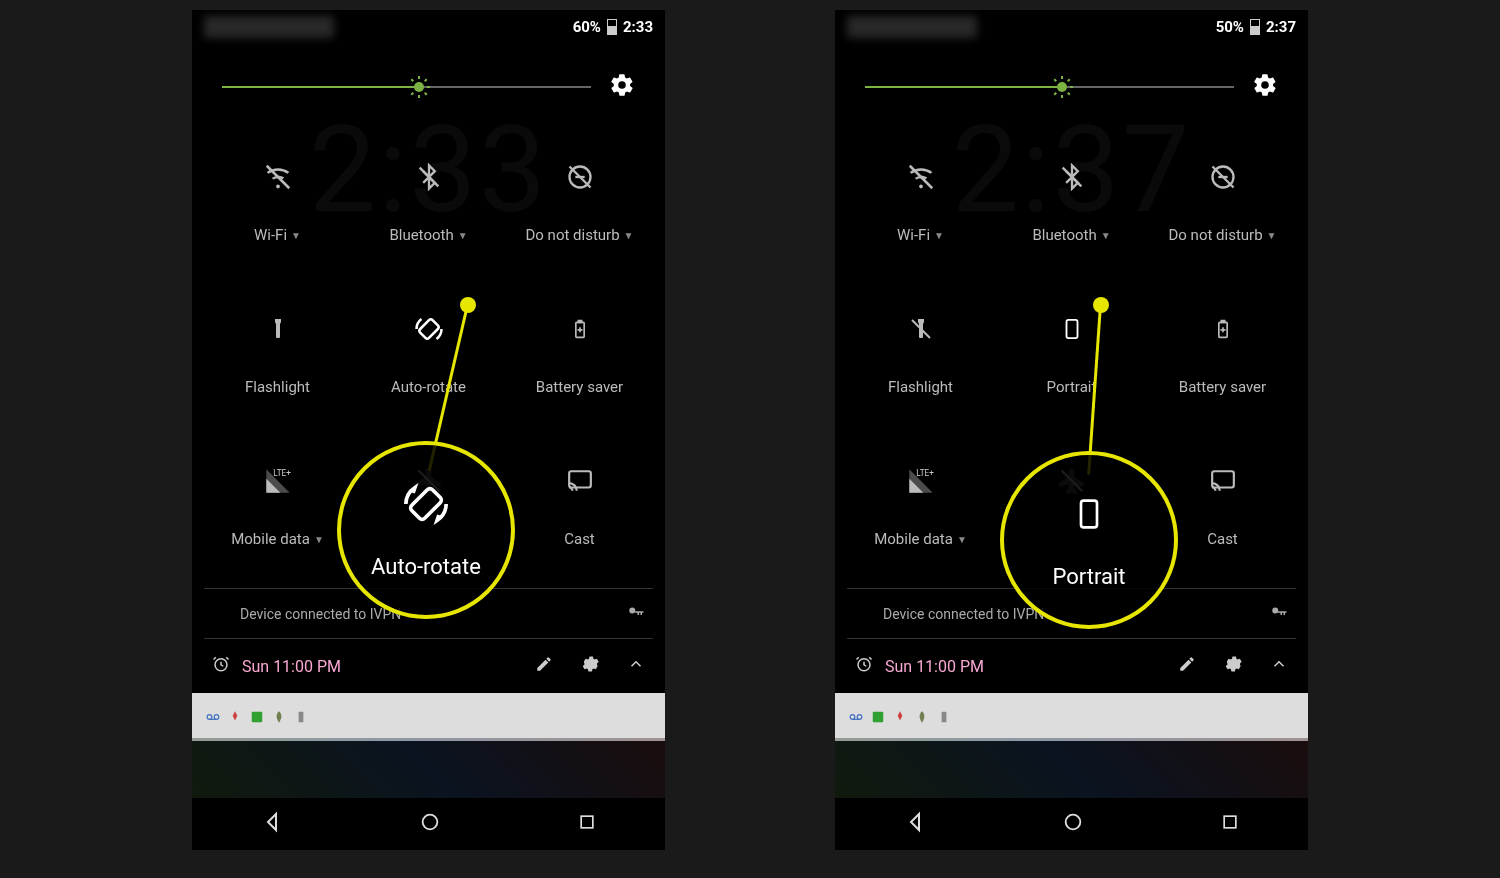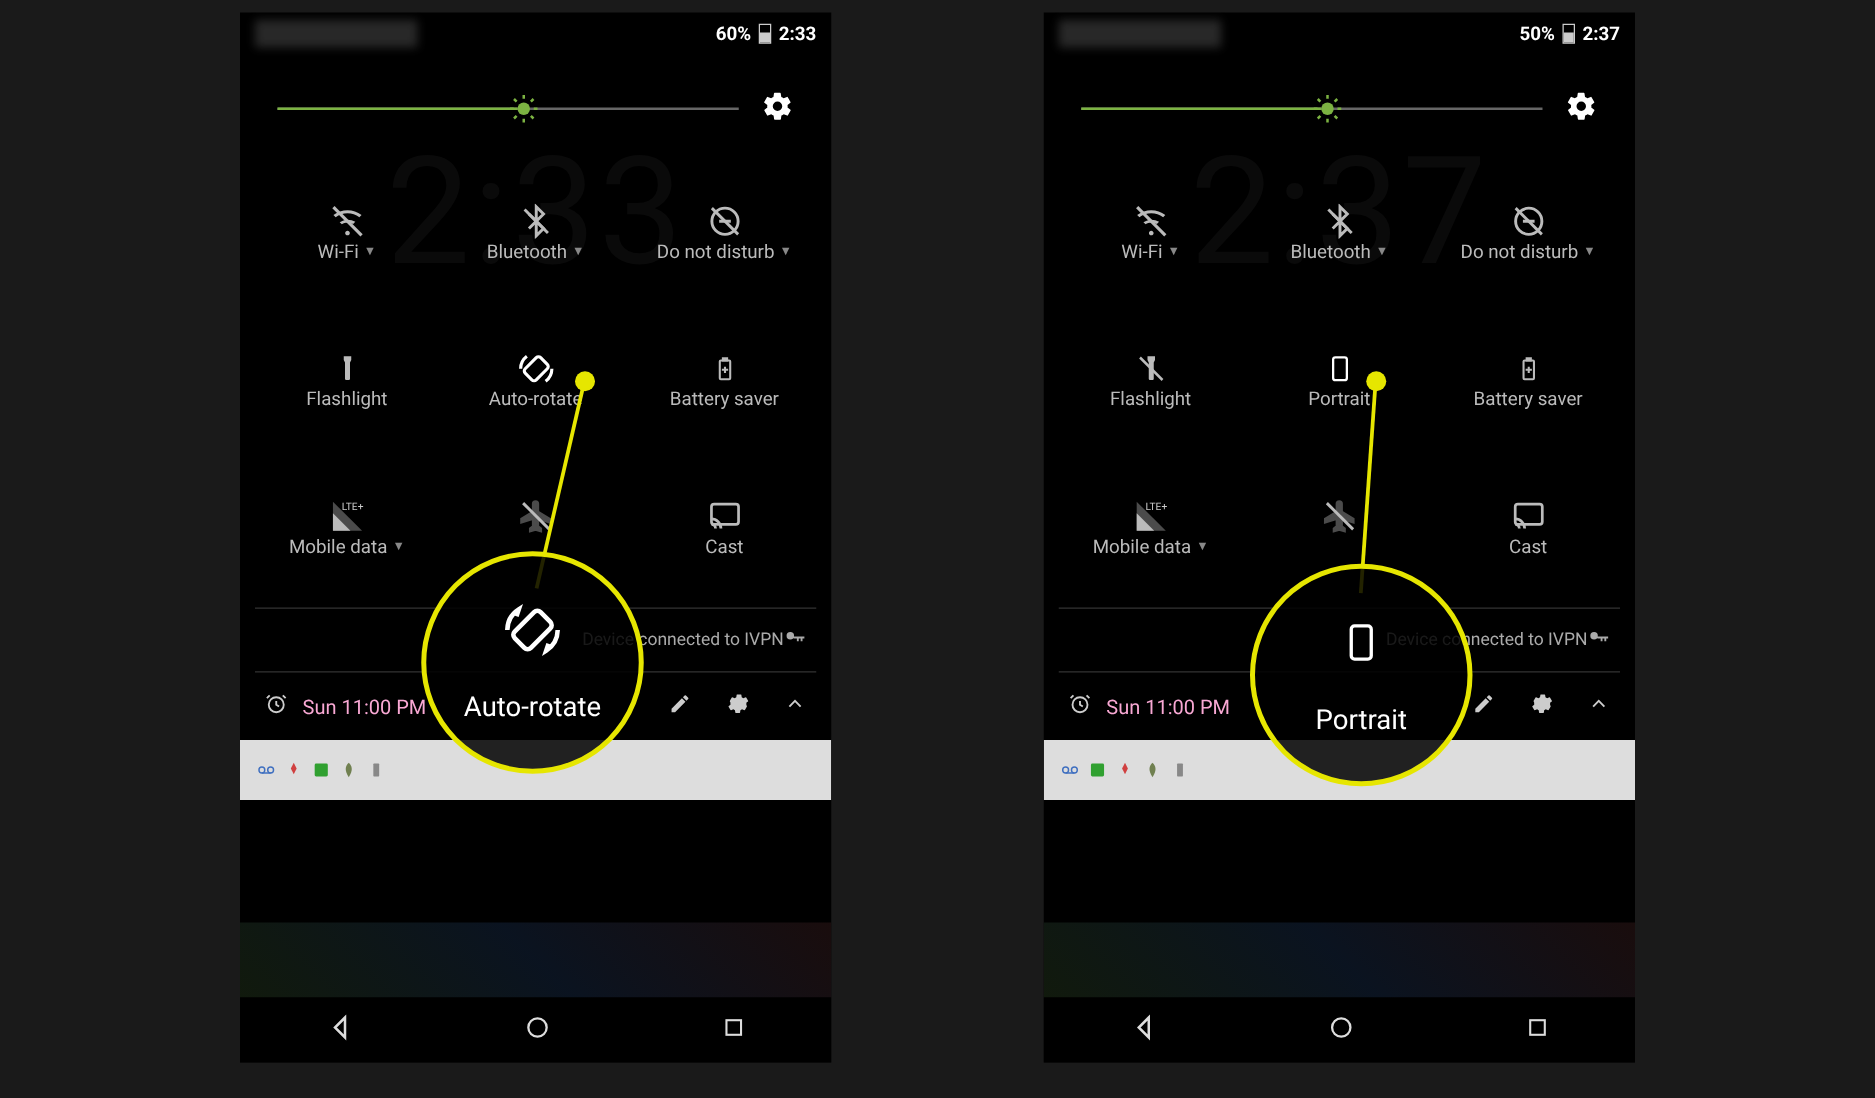--- a/index.html
+++ b/index.html
@@ -54,26 +54,26 @@
 .slider-thumb svg { color:#7cb342; }
 .gear-btn { color:#fff; }
 .tiles {
   display:grid;
   grid-template-columns: repeat(3, 1fr);
   gap: 70px 0;
   padding: 50px 10px 40px;
   position:relative;
   z-index:2;
 }
-.tile { display:flex; flex-direction:column; align-items:center; cursor:pointer; }
+.tile { display:flex; flex-direction:column; align-items:center; gap:34px; cursor:pointer; }
 .tile-icon { width:30px; height:30px; display:flex; align-items:center; justify-content:center; color:#bbb;text-align:center; }
 .tile-label { color:#bbb; font-size:15px; display:flex; align-items:center; gap:4px; }
 .tile-chevron { font-size:10px; color:#888; }
 .divider { height:1px; background:#333; margin: 0 12px; }
-.vpn-row { display:flex; justify-content:flex-end; align-items:center; padding: 14px 20px; color:#aaa; font-size:14px; position:relative; z-index:2;margin-left:28px;}
+.vpn-row { display:flex; justify-content:space-between; align-items:center; padding: 14px 20px; color:#aaa; font-size:14px; position:relative; z-index:2;margin-left:28px;}
 .alarm-row { display:flex; align-items:center; padding: 16px 20px; color:#f9a8d4; font-size:16px; gap:12px; position:relative; z-index:2;}
 .alarm-row .actions { margin-left:auto; display:flex; gap:28px; color:#ccc; }
 .notif-bar { background:#ddd; height:48px; display:flex; align-items:center; padding:0 14px; gap:8px; }
 .notif-icon { width:14px; height:14px; }
 .nav-bar { position:absolute; bottom:0; left:0; right:0; height:52px; background:#000; display:flex; justify-content:space-around; align-items:center; }
 .nav-btn { color:#ddd; }
 .callout {
   position:absolute;
   width:178px; height:178px;
   border:4px solid #e6e600;

